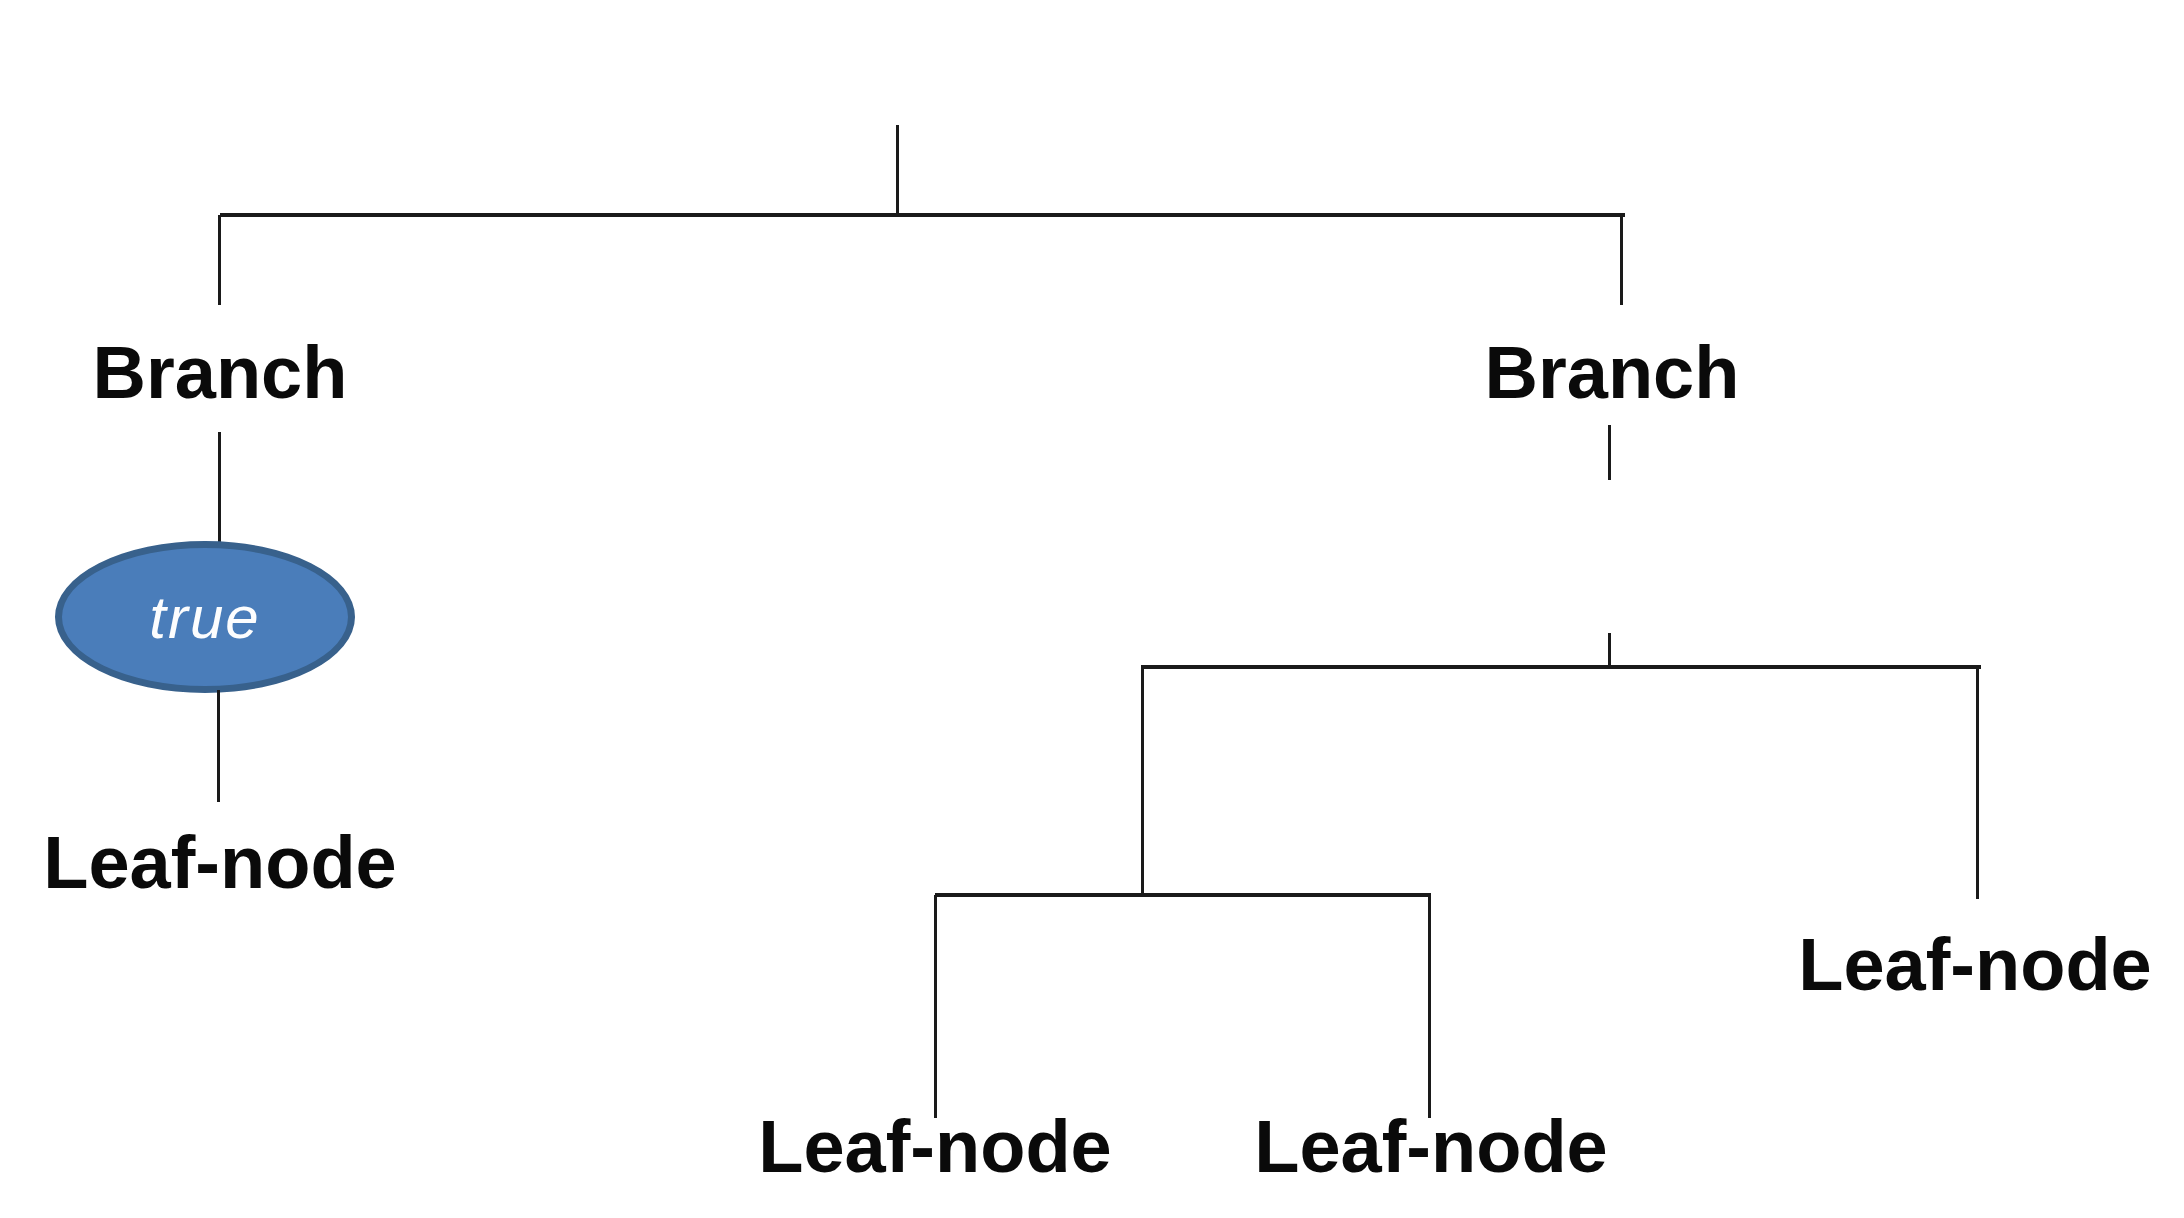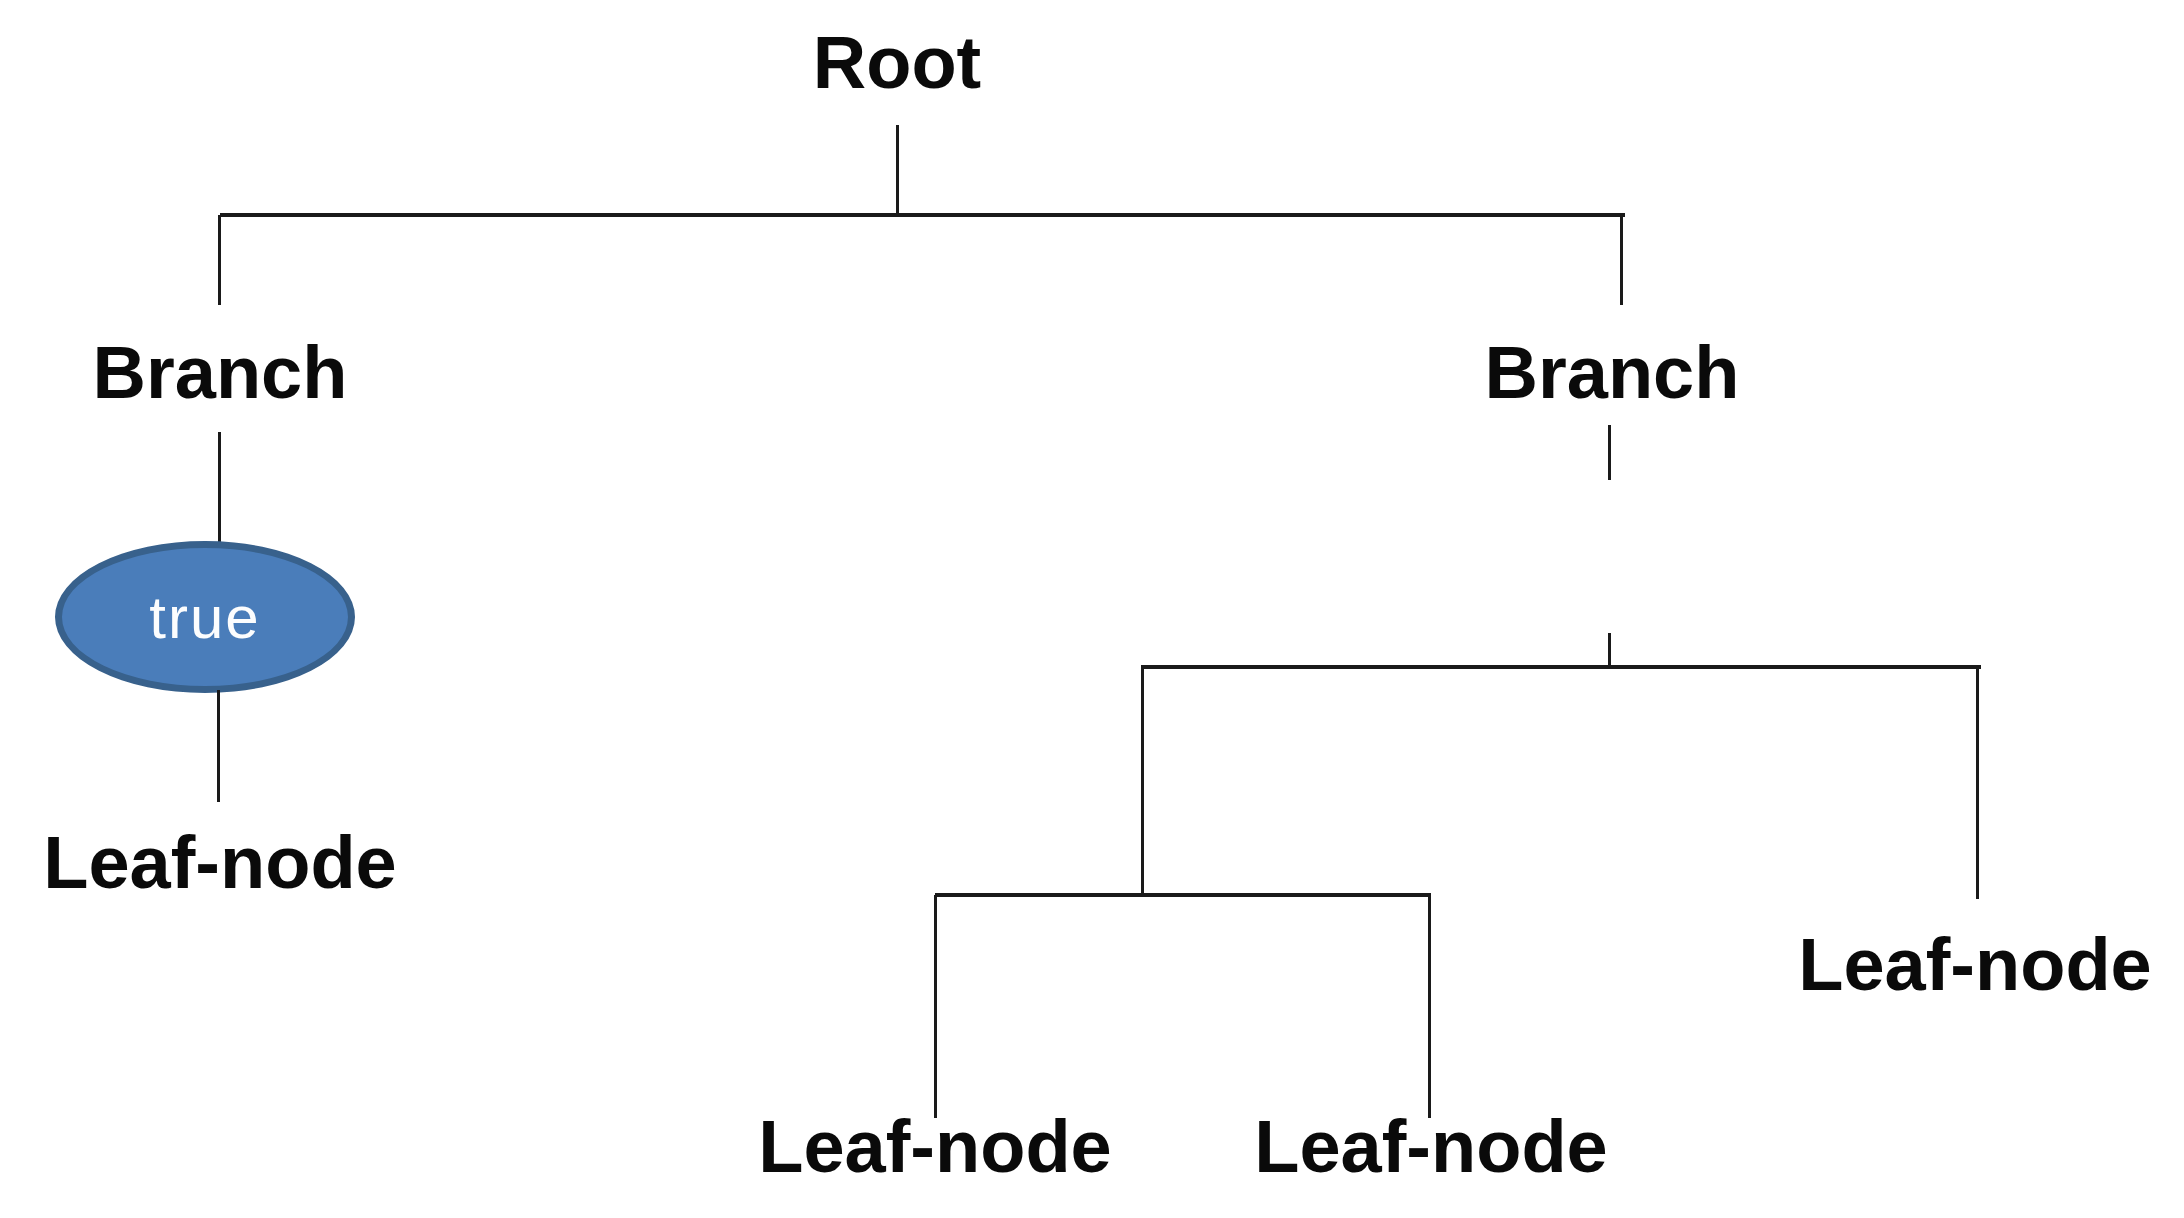--- a/index.html
+++ b/index.html
@@ -44,33 +44,32 @@
     color:var(--ellipse-text);
     letter-spacing:2px;
     white-space:nowrap;
   }
 </style>
 </head>
 <body>
 
 <div class="canvas">
 
-  <div class="node-label" style="left:897px;top:28px;">Root</div>
 
   <div class="vline" style="left:896px;top:125px;height:90px;"></div>
 
   <div class="hline" style="left:220px;top:213px;width:1405px;"></div>
 
   <div class="vline" style="left:218px;top:215px;height:90px;"></div>
   <div class="vline" style="left:1620px;top:215px;height:90px;"></div>
 
   <div class="node-label" style="left:220px;top:338px;">Branch</div>
   <div class="vline" style="left:218px;top:432px;height:113px;"></div>
 
-  <div class="ellipse" style="left:55px;top:541px;width:300px;height:152px;">
+  <div class="ellipse" style="left:55px;top:541px;width:300px;height:152px;font-style:italic;">
     <span class="ellipse-label" style="font-size:60px;">true</span>
   </div>
 
   <div class="vline" style="left:217px;top:690px;height:112px;"></div>
   <div class="node-label" style="left:220px;top:828px;">Leaf-node</div>
 
   <div class="node-label" style="left:1612px;top:338px;">Branch</div>
   <div class="vline" style="left:1608px;top:425px;height:55px;"></div>
 
 

